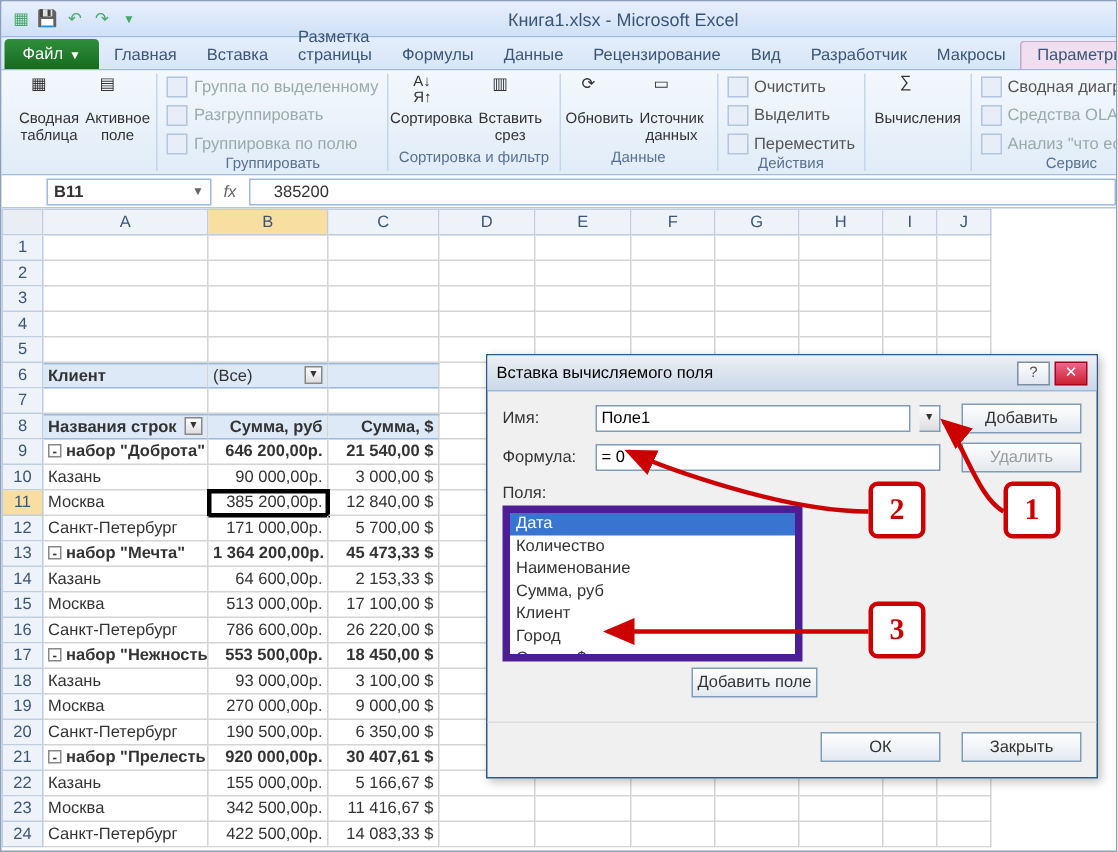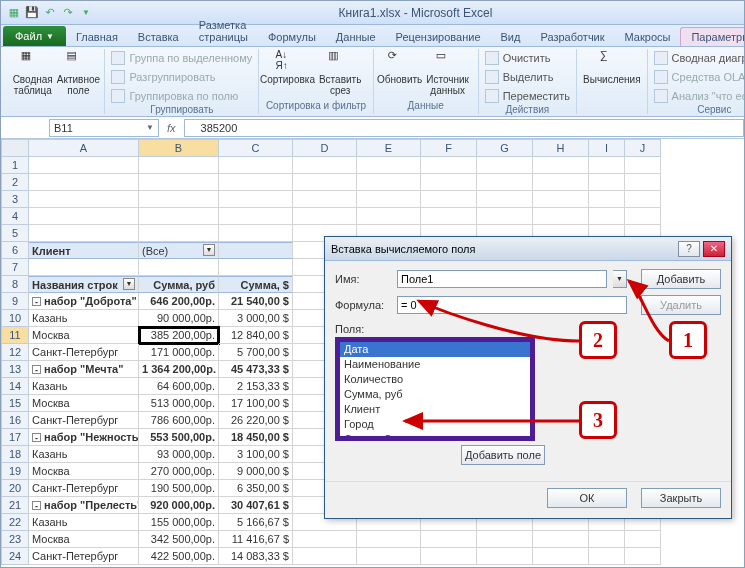--- a/index.html
+++ b/index.html
@@ -24,21 +24,21 @@
   .group-label{text-align:center;color:#5a7090;font-size:10px;height:14px;}
   .big-btn{display:flex;flex-direction:column;align-items:center;gap:2px;min-width:40px;}
   .big-btn .ico{width:24px;height:24px;}
   .big-btn .lbl{text-align:center;line-height:1.05;font-size:10px;}
   .small-list{display:flex;flex-direction:column;gap:2px;font-size:11px;color:#555;}
   .small-list .row{display:flex;align-items:center;gap:4px;white-space:nowrap;}
   .small-list .row.dis{color:#9aa;}
   .ico-box{width:14px;height:14px;background:#e7eef7;border:1px solid #b2c6dd;display:inline-block;}
   
   .fbar{height:22px;display:flex;align-items:center;border-bottom:1px solid #b4c8df;background:#fff;}
-  .namebox{width:110px;margin-left:48px;border:1px solid #9db9dd;height:18px;display:flex;align-items:center;padding:0 4px;font-size:11px;}
+  .namebox{width:110px;margin-left:30px;border:1px solid #9db9dd;height:18px;display:flex;align-items:center;padding:0 4px;font-size:11px;font-weight:bold;}
   .namebox .dd{margin-left:auto;font-size:8px;color:#666;}
   .fx-icons{display:flex;gap:6px;padding:0 8px;color:#666;align-items:center;}
   .formula-in{flex:1;border:1px solid #9db9dd;height:18px;padding:0 16px;display:flex;align-items:center;}
   
   .sheet{position:relative;overflow:hidden;}
   .col-headers{display:flex;height:18px;}
   .corner{width:28px;border:1px solid #c0cddf;background:#e9eef5;}
   .ch{border:1px solid #c0cddf;border-left:none;background:#eef3fa;text-align:center;line-height:16px;color:#3b5575;font-size:11px;}
   .ch.hl{background:#f8dfa1;}
   .row{display:flex;height:17px;}
@@ -575,22 +575,22 @@
       </div>
       <div class="form-row">
         <label>Формула:</label>
         <input class="txt-in" value="= 0" style="">
         <div class="dlg-btn dis">Удалить</div>
       </div>
       <div style="margin-top:8px;">
         <div style="margin-bottom:2px;">Поля:</div>
         <div class="fields-box" id="fields-box">
             <div class="itm sel">Дата</div>
+            <div class="itm">Количество</div>
             <div class="itm">Наименование</div>
-            <div class="itm">Количество</div>
             <div class="itm">Сумма, руб</div>
             <div class="itm">Клиент</div>
             <div class="itm">Город</div>
             <div class="itm">Сумма, $</div>
           </div>
         <div class="add-field-row">
           <div style="width:118px;"></div>
           <div class="dlg-btn" style="width:84px;">Добавить поле</div>
         </div>
       </div>

